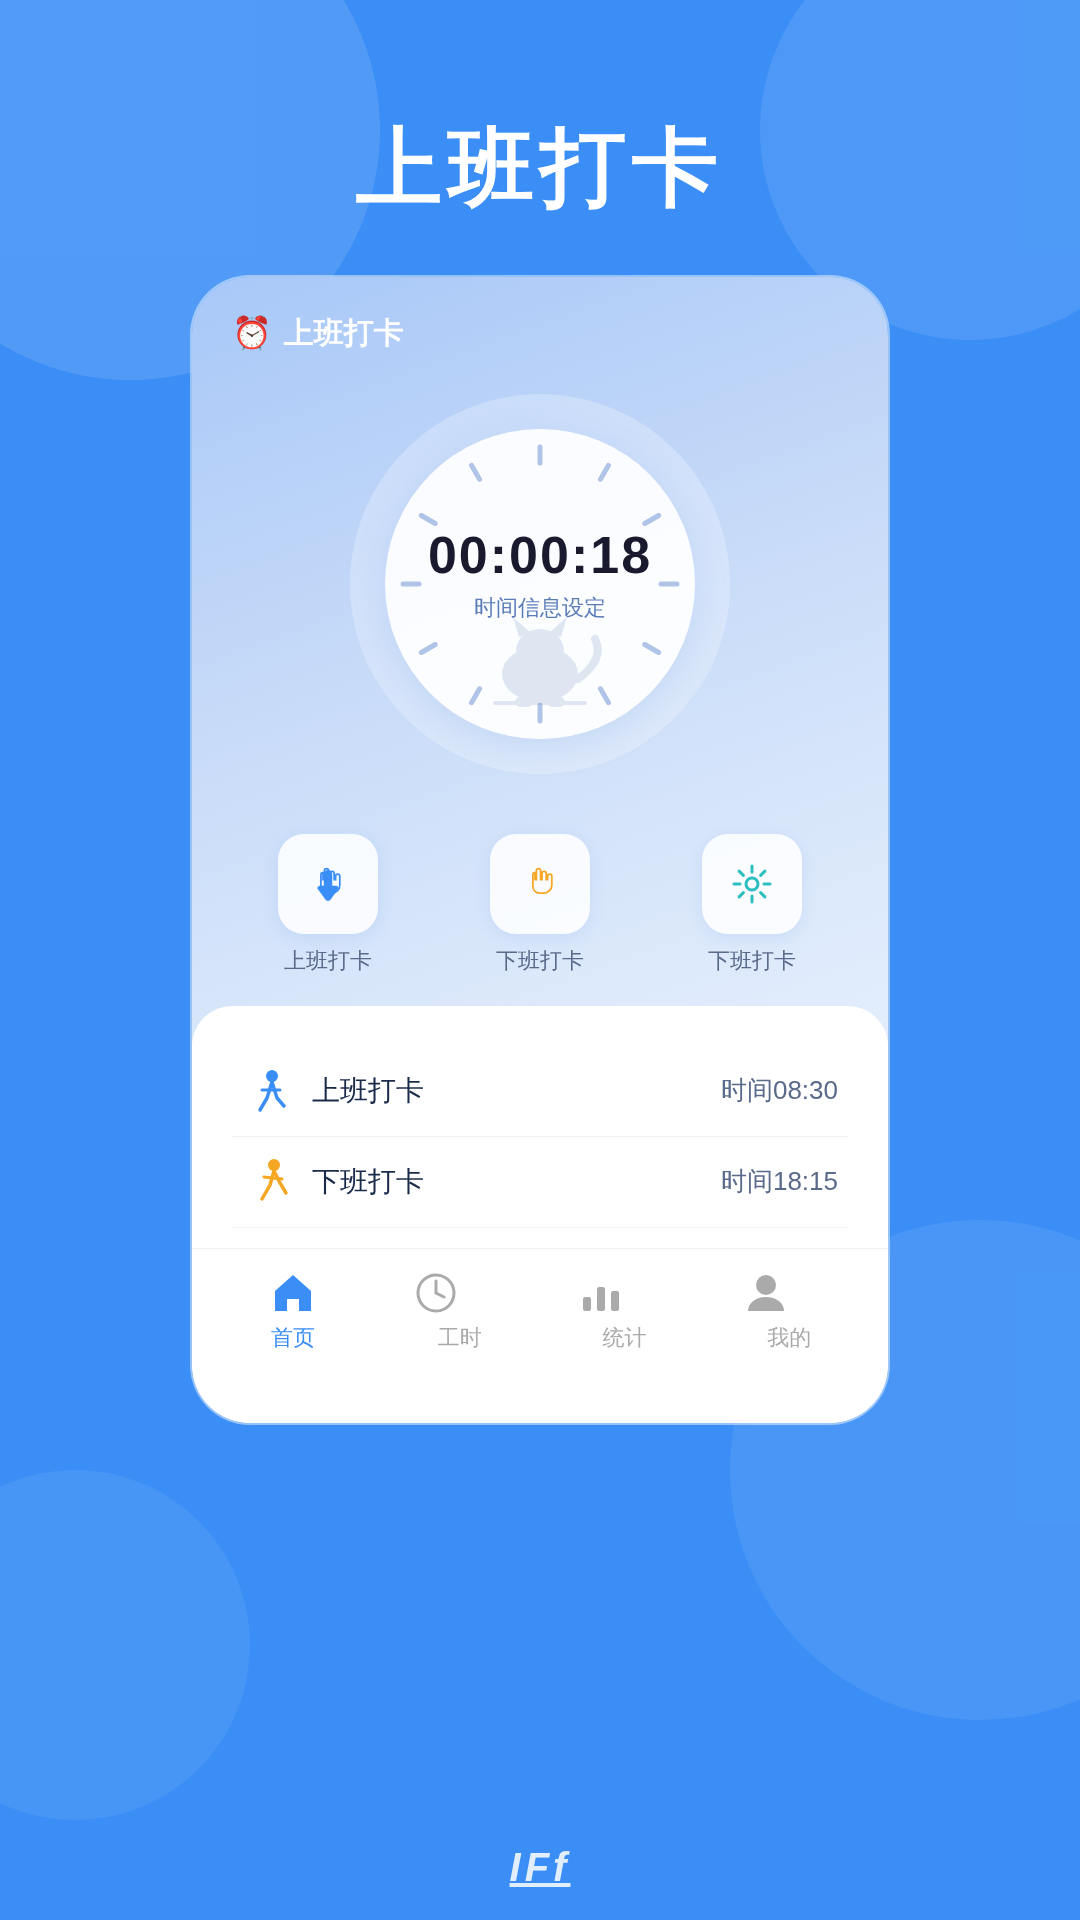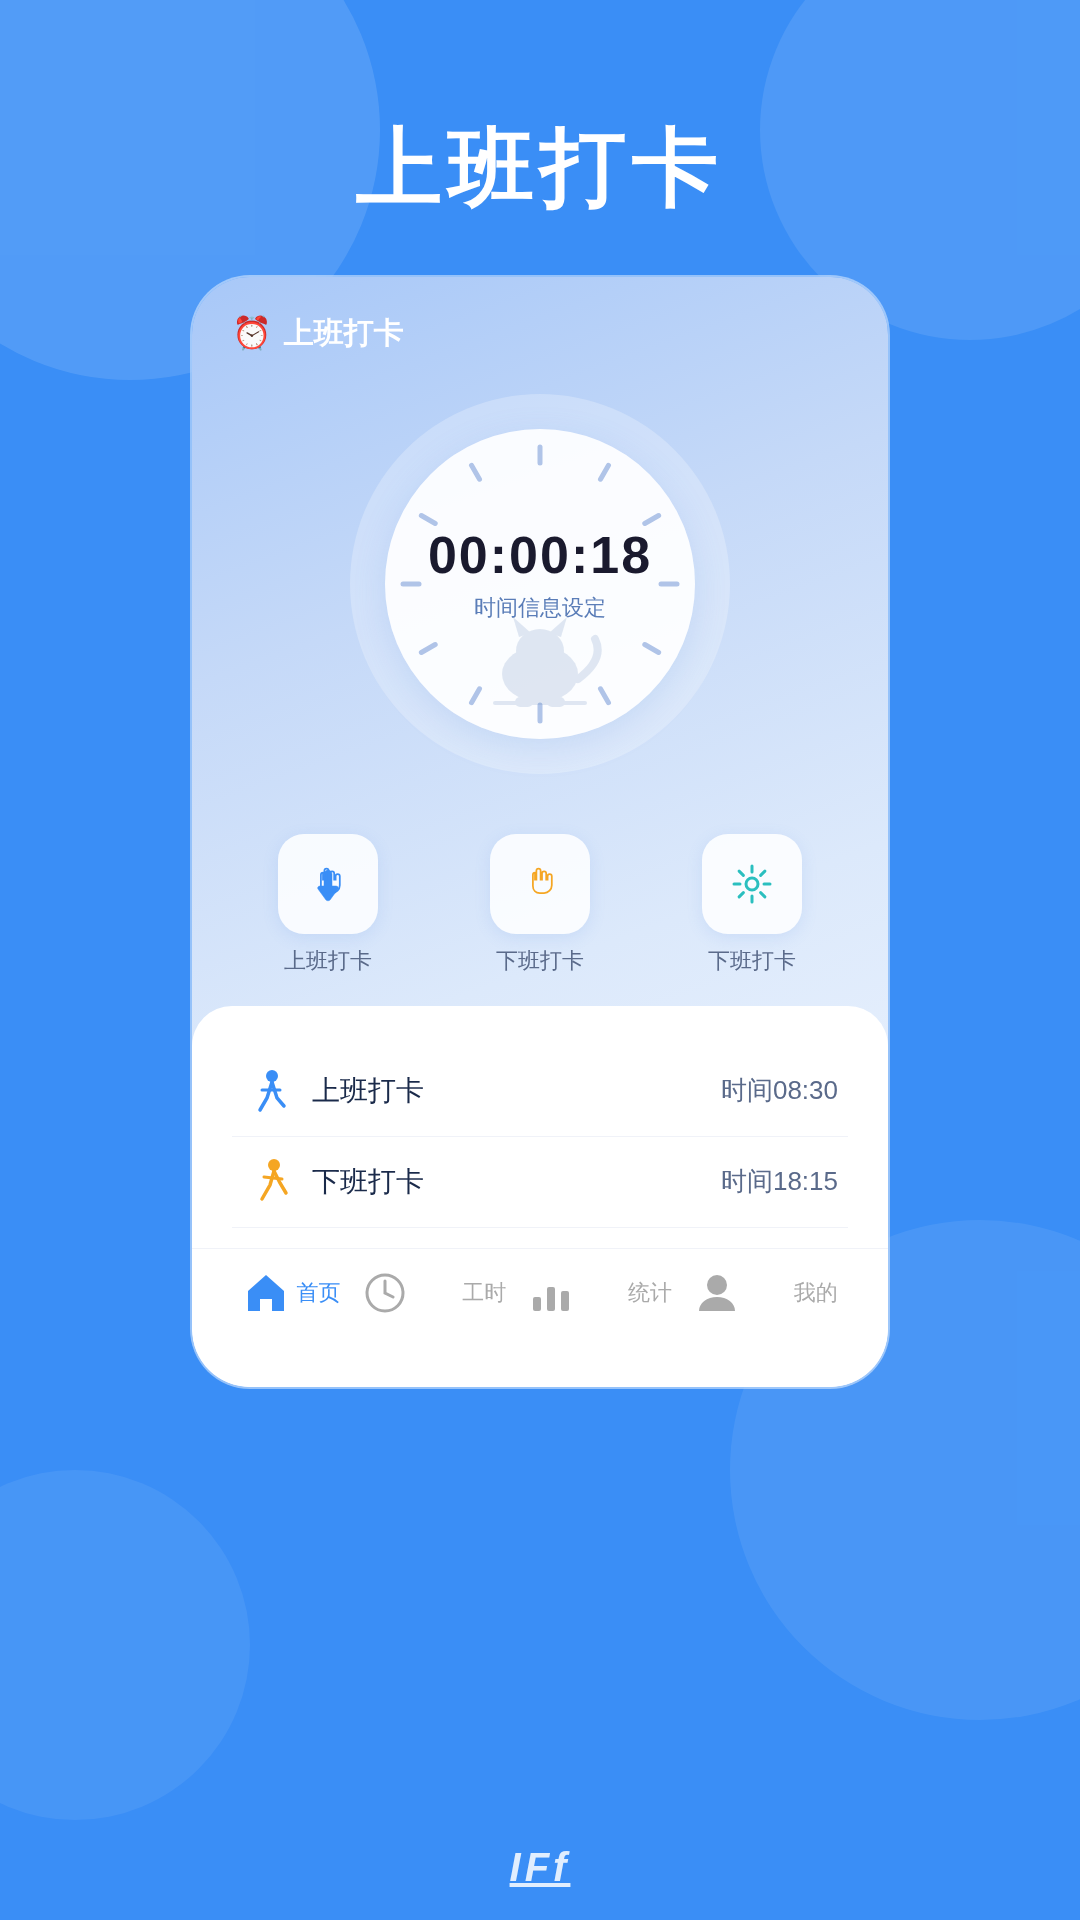--- a/index.html
+++ b/index.html
@@ -247,21 +247,21 @@
       display: flex;
       justify-content: space-around;
       align-items: center;
       padding: 20px 0 10px 0;
       background: #fff;
       border-top: 1px solid #f0f2f8;
     }
 
     .nav-item {
       display: flex;
-      flex-direction: row;
+      flex-direction: column;
       align-items: center;
       gap: 6px;
     }
 
     .nav-icon {
       width: 48px;
       height: 48px;
       display: flex;
       align-items: center;
       justify-content: center;

